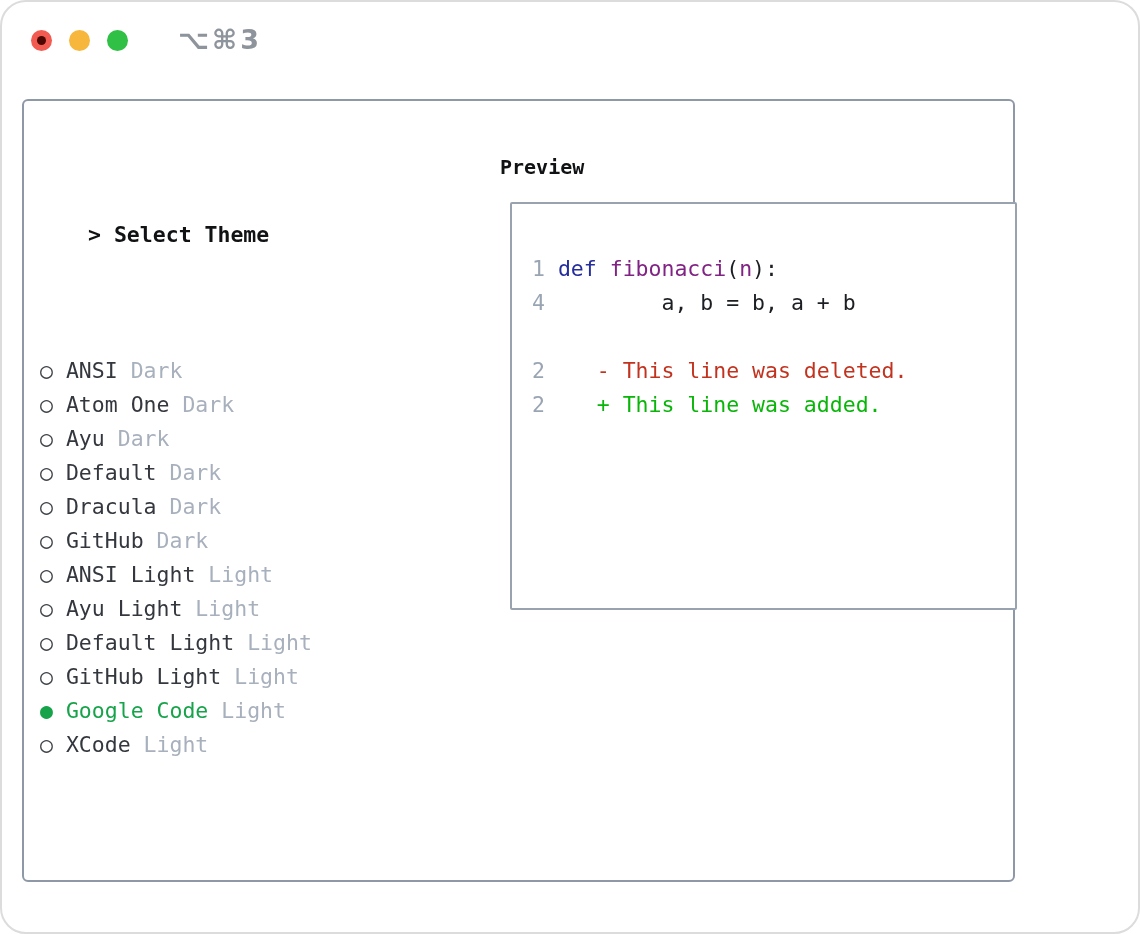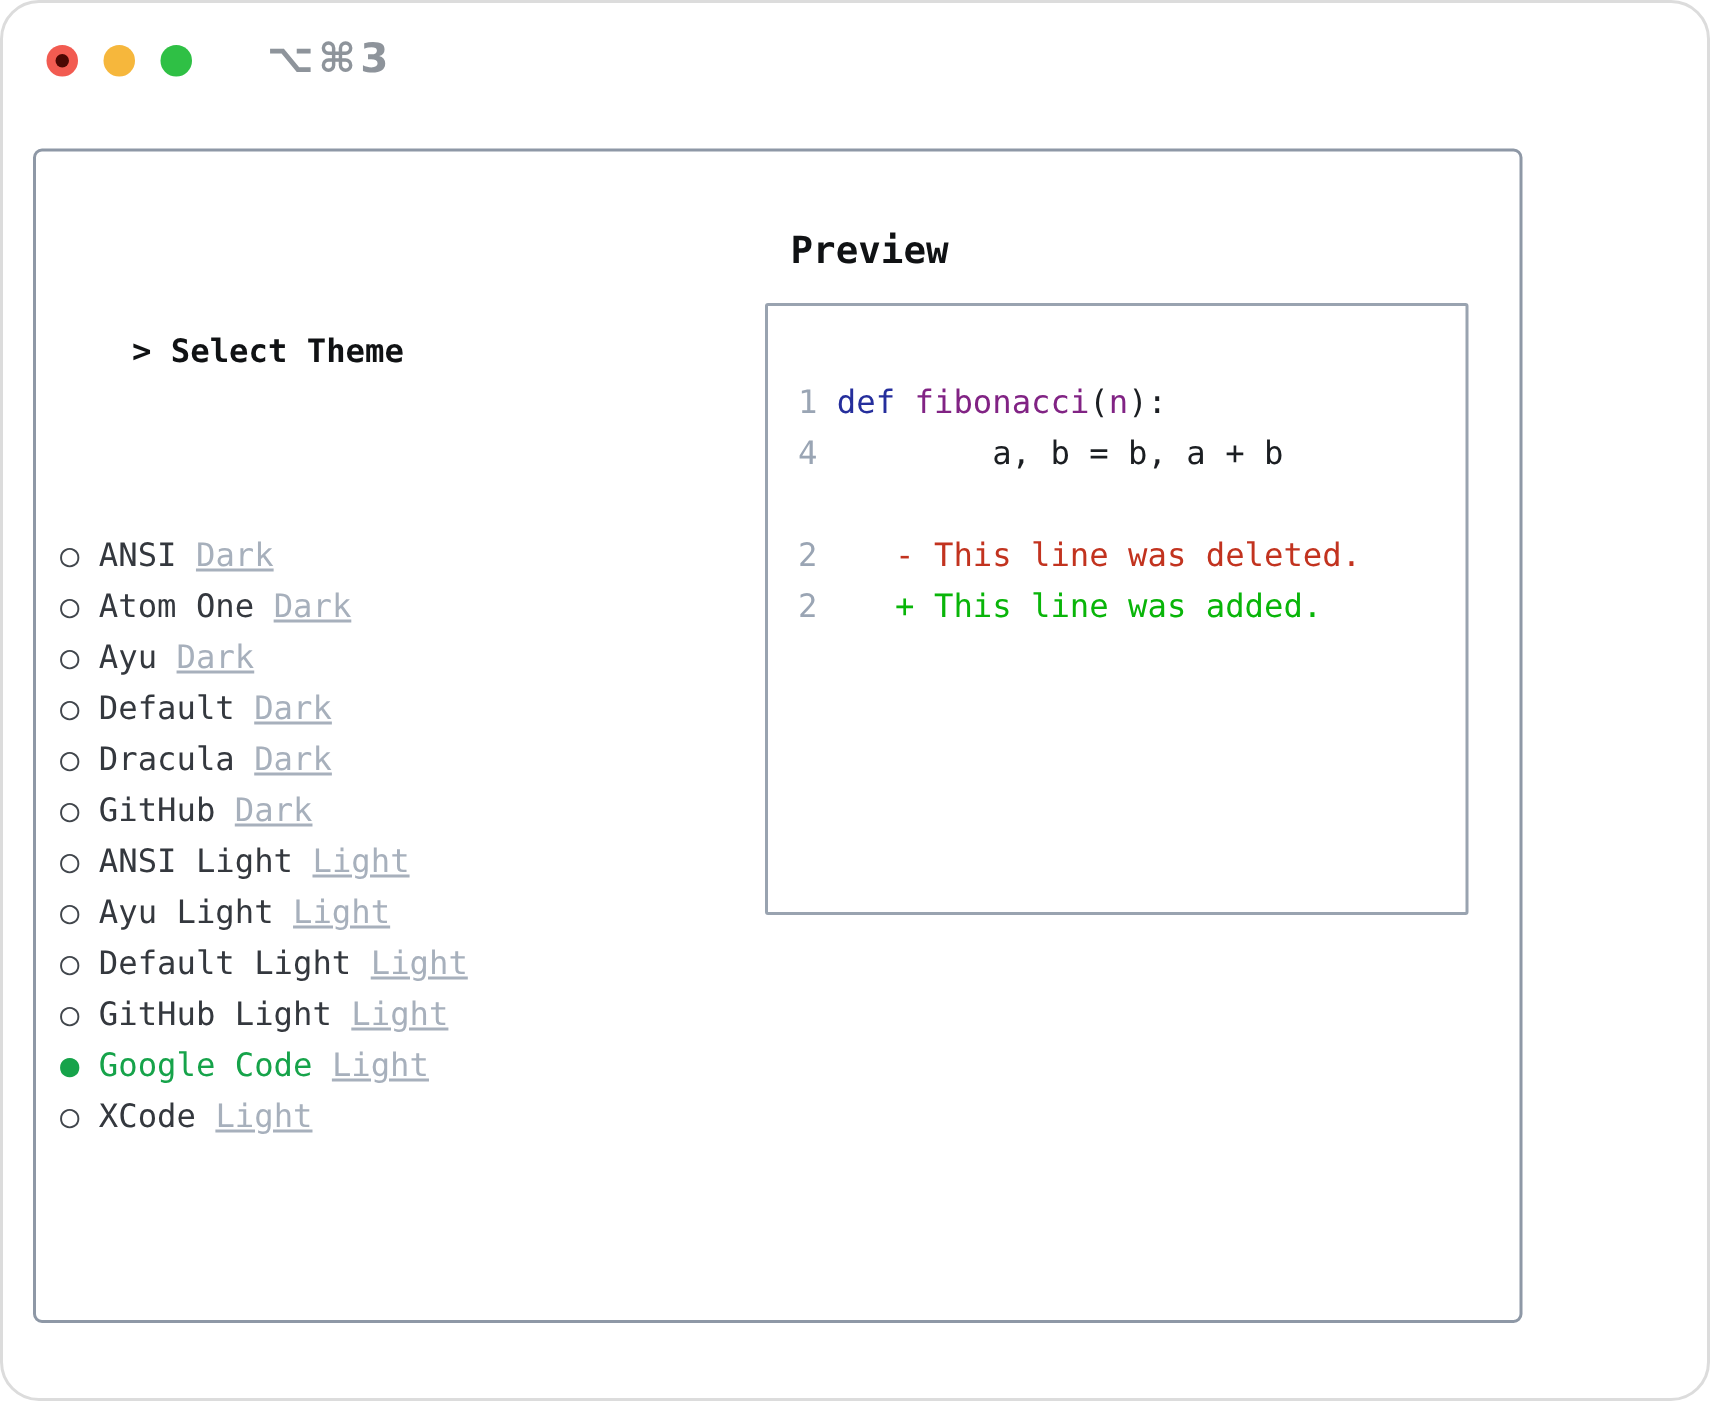--- a/index.html
+++ b/index.html
@@ -50,31 +50,31 @@
     font-size: 21.5px; line-height: 34px; color: #34383e;
     white-space: pre;
   }
   .row { height: 34px; }
   .spacer { height: 34px; }
   .hdr-row { font-weight: bold; color: #101214; margin-left: 48px; }
   .cursor { font-weight: bold; color: #101214; }
   .marker { color: #41464c; }
   .theme-row.selected .marker, .apply-row.selected .marker { color: var(--selected-green); }
   .theme-row.selected .item-name, .apply-row.selected .item-name { color: var(--selected-green); }
-  .variant { color: #a7b0bc; text-decoration: underline; }
+  .variant { color: #a7b0bc; }
 
   
   .preview-hdr {
     position: absolute; left: 476px; top: 49px;
-    font-size: 25px; line-height: 34px;
-    font-weight: bold; color: #101214; margin-left: 27px;
+    font-size: 20px; line-height: 34px;
+    font-weight: bold; color: #101214;
   }
   .preview-box {
     position: absolute; left: 486px; top: 101px;
-    width: 469px; height: 408px;
+    width: 507px; height: 408px;
     border: 2px solid #99a3b0;
     border-radius: 2px;
     background: #ffffff;
     padding: 48px 0 0 20px;
     overflow: hidden;
   }
   .pline {
     font-size: 21.5px; line-height: 34px; height: 34px;
     white-space: pre; color: #1b1e22;
   }

